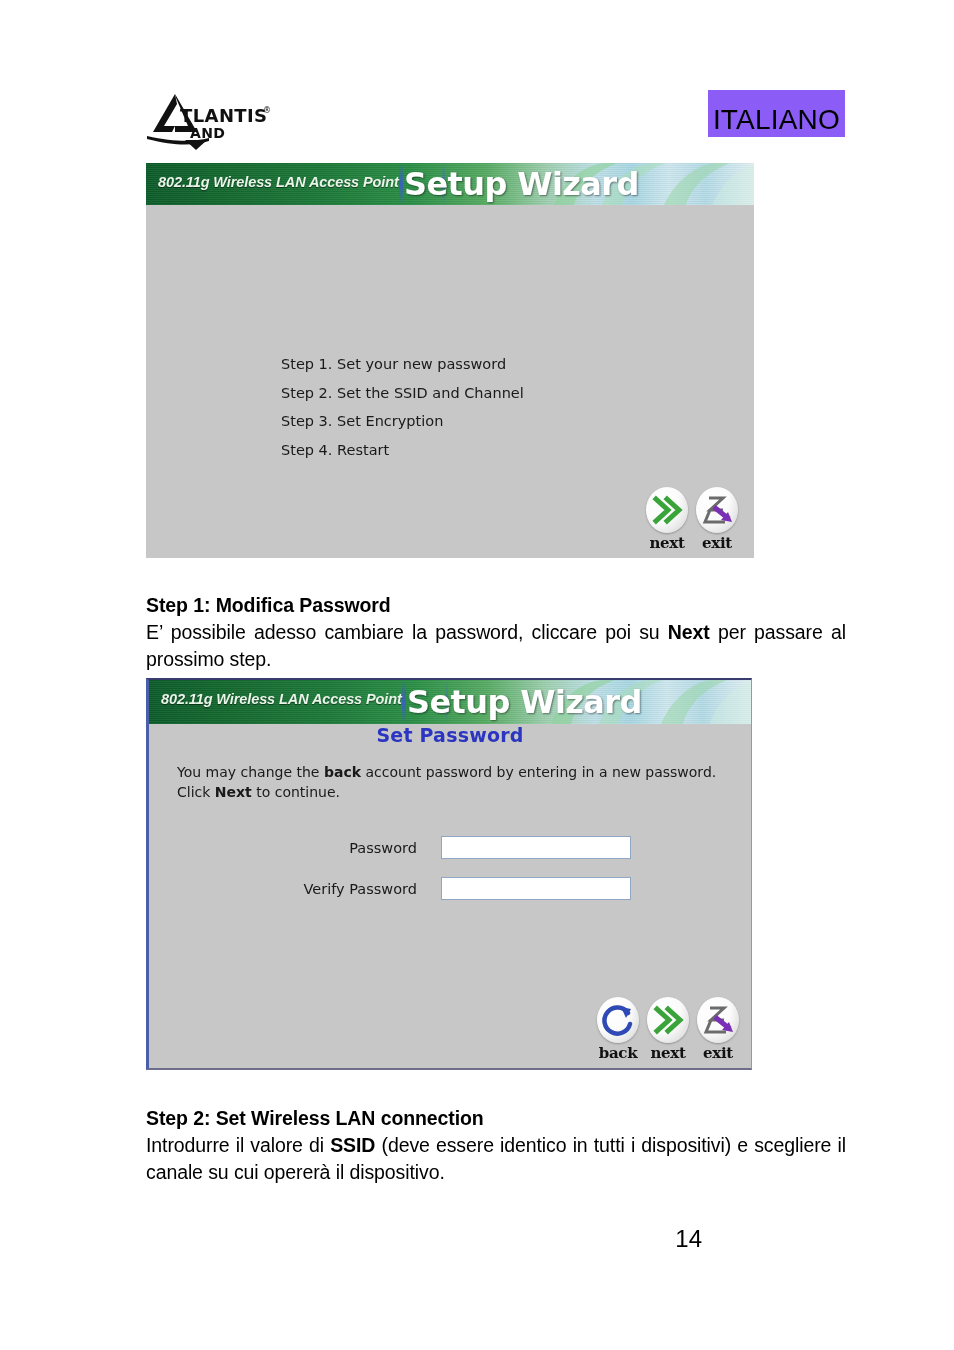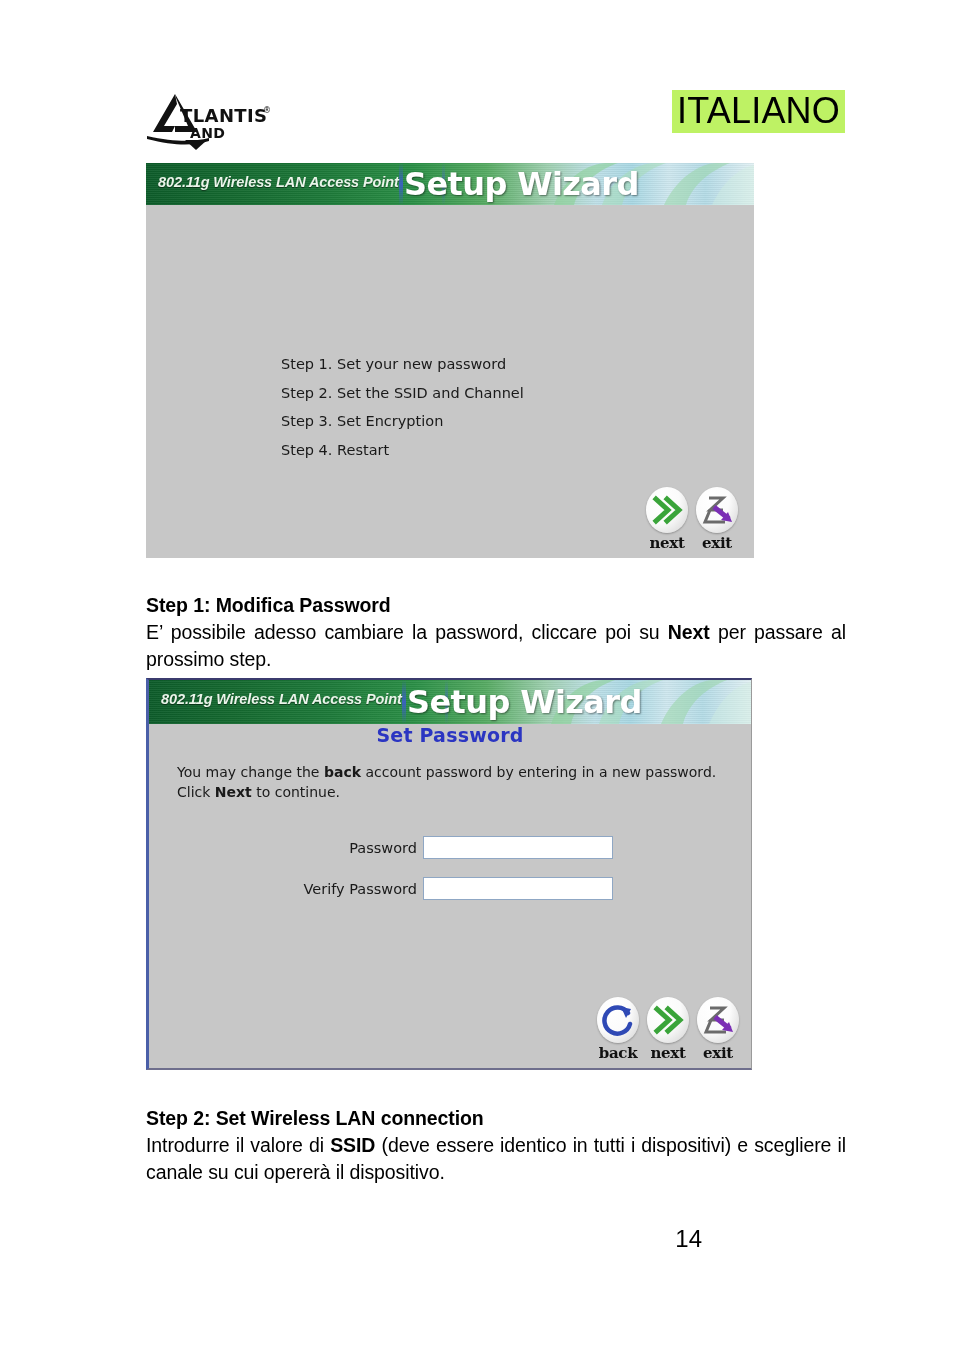--- a/index.html
+++ b/index.html
@@ -35,26 +35,26 @@
     position: absolute;
     left: 0;
     top: 0;
     width: 135px;
     height: 62px;
   }
   .lang-badge {
     position: absolute;
     right: 0;
     top: 2px;
-    background: #bef264;
+    background: #8b5cf6;
     color: #000;
-    font-size: 36px;
+    font-size: 28px;
     font-weight: normal;
     letter-spacing: 0.2px;
-    padding: 2px 5px 3px 5px;
+    padding: 15px 5px 3px 5px;
     line-height: 1.05;
     font-family: "Liberation Sans", sans-serif;
   }
 
   
   .shot {
     position: absolute;
     background: #c7c7c7;
   }
   #shot1 {
@@ -216,21 +216,21 @@
     width: 100%;
   }
   .form-row {
     display: flex;
     align-items: center;
     margin-bottom: 18px;
   }
   .form-label {
     width: 268px;
     text-align: right;
-    padding-right: 6px;
+    padding-right: 24px;
     font-size: 14.5px;
     color: #1a1a1a;
     font-family: "DejaVu Sans", sans-serif;
   }
   .form-input {
     width: 190px;
     height: 23px;
     background: #ffffff;
     border: 1px solid #8fa7c4;
     box-sizing: border-box;

